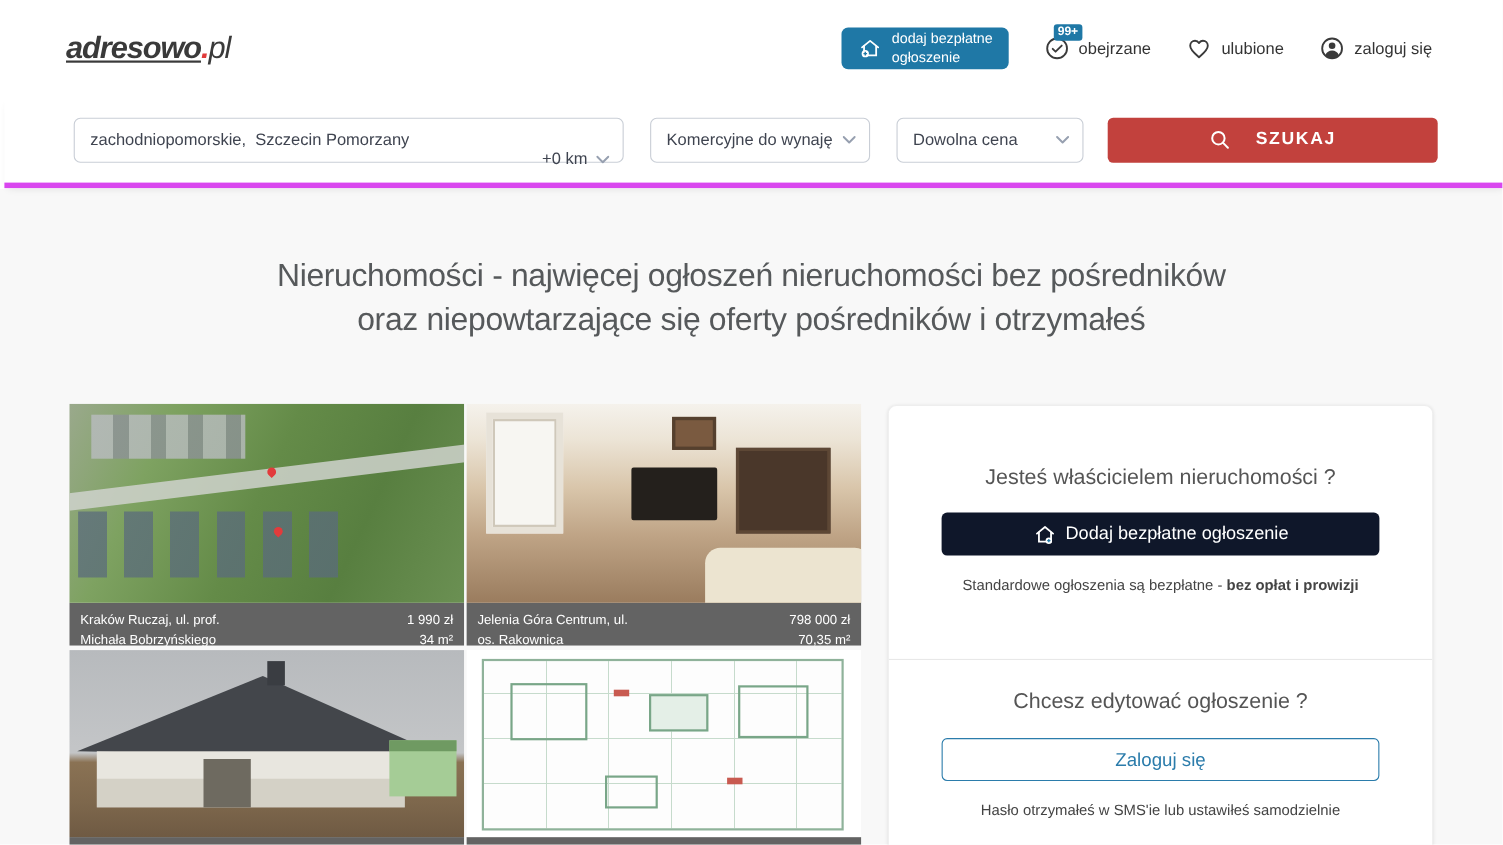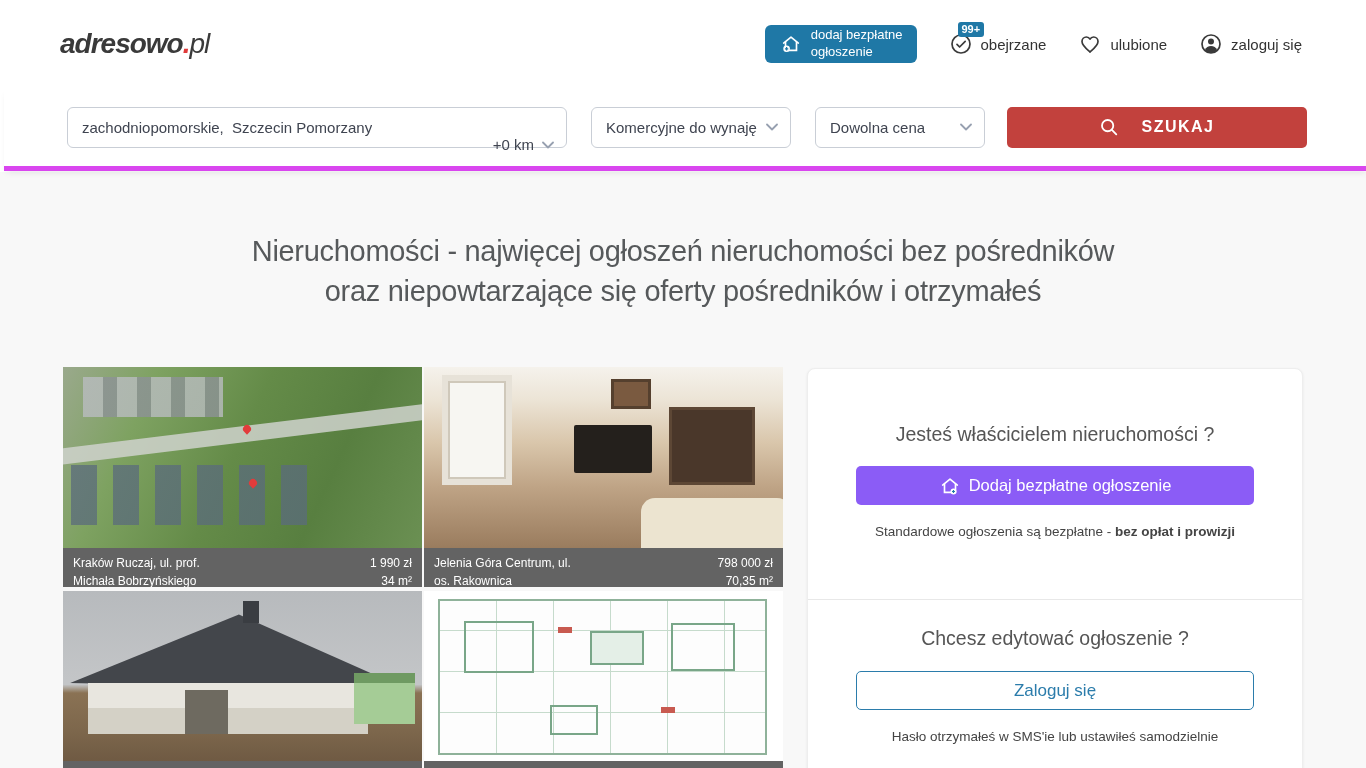--- a/index.html
+++ b/index.html
@@ -4,21 +4,21 @@
 <style>
   * { margin:0; padding:0; box-sizing:border-box; }
   html,body { width:1366px; height:768px; }
   body { font-family:"Liberation Sans", sans-serif; background:#fff; overflow:hidden; }
   #page { position:relative; width:1366px; height:768px; background:#fff; overflow:hidden; }
 
   
   #header { position:absolute; top:0; left:0; width:1366px; height:88px; background:#fff;
             display:flex; align-items:center; justify-content:space-between; padding:0 64px 0 60px; }
   .logo { font-style:italic; font-size:28px; color:#3a3a3a; letter-spacing:-1px; white-space:nowrap; }
-  .logo .main { font-weight:800; }
+  .logo .main { font-weight:800;text-decoration:underline; }
   .logo .dot { color:#e03a3a; font-weight:800; }
   .logo .suffix { font-weight:400; }
   .hdr-right { display:flex; align-items:center; gap:32px; }
   .add-btn { background:#1f78a6; color:#fff; border:none; border-radius:6px; height:38px;
              display:flex; align-items:center; gap:8px; padding:0 14px; cursor:pointer; }
   .add-btn .txt { font-size:13px; line-height:1.3; text-align:left; }
   .nav-item { display:flex; align-items:center; gap:8px; font-size:15px; color:#333; cursor:pointer; white-space:nowrap; }
   .icon-wrap { position:relative; width:24px; height:24px; display:flex; align-items:center; justify-content:center; }
   .badge { position:absolute; top:-10px; left:9px; background:#1f78a6; color:#fff; font-size:11px; font-weight:bold;
            padding:1px 4px; border-radius:3px; line-height:1.2; }
@@ -101,21 +101,21 @@
   .ph-plan .room-c { position:absolute; right:30px; top:22px; width:64px; height:48px; border:2px solid #79a688; }
   .ph-plan .room-d { position:absolute; left:110px; bottom:18px; width:48px; height:30px; border:2px solid #79a688; }
   .ph-plan .mark1 { position:absolute; left:118px; top:26px; width:14px; height:6px; background:#c85a50; }
   .ph-plan .mark2 { position:absolute; right:90px; bottom:40px; width:14px; height:6px; background:#c85a50; }
 
   
   #sidebar { position:absolute; left:807px; top:196px; width:496px; height:430px; background:#fff;
              border:1px solid #eee; border-radius:8px; box-shadow:0 1px 3px rgba(0,0,0,0.07); }
   .sb-title { position:absolute; width:100%; text-align:center; font-size:19.5px; color:#555; }
   .sb-title-owner { top:54px; }
-  .sb-add-btn { position:absolute; left:48px; right:48px; top:97px; height:39px; background:#8b5cf6; color:#fff;
+  .sb-add-btn { position:absolute; left:48px; right:48px; top:97px; height:39px; background:#0f172a; color:#fff;
                 border:none; border-radius:5px; font-size:16.5px; display:flex; align-items:center;
                 justify-content:center; gap:8px; cursor:pointer; font-family:"Liberation Sans",sans-serif; }
   .sb-note { position:absolute; top:155px; width:100%; text-align:center; font-size:13.5px; color:#444; }
   .sb-note b { font-weight:bold; }
   .sb-divider { position:absolute; top:230px; left:0; right:0; height:1px; background:#e8e8e8; }
   .sb-title-edit { top:258px; }
   .sb-login-btn { position:absolute; left:48px; right:48px; top:302px; height:39px; background:#fff;
                   border:1px solid #2b7cab; border-radius:5px; color:#2b7cab; font-size:17px; cursor:pointer;
                   font-family:"Liberation Sans",sans-serif; }
   .sb-pass-note { position:absolute; top:360px; width:100%; text-align:center; font-size:13.5px; color:#444; }

